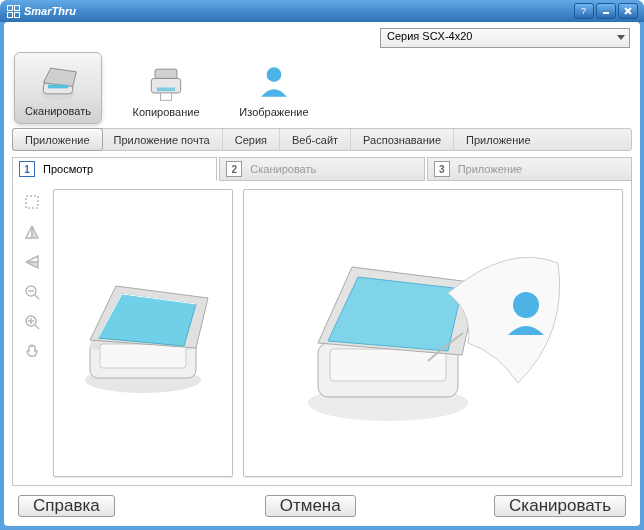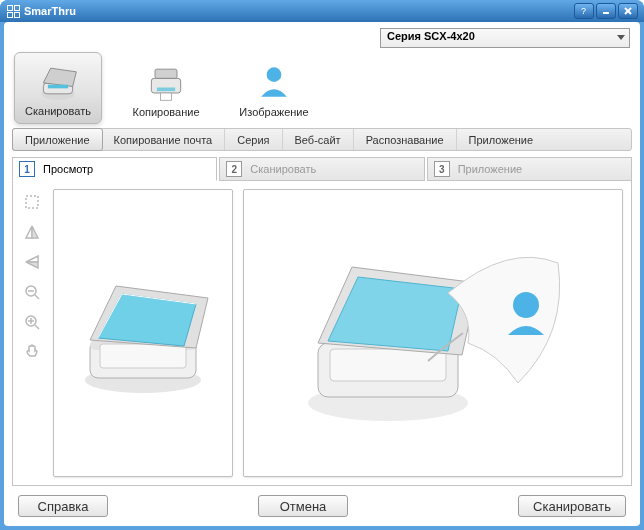--- a/index.html
+++ b/index.html
@@ -13,21 +13,21 @@
   }
   .titlebar {
     height: 22px;
     background: linear-gradient(to bottom, #61A8E6 0%, #2C72B5 100%);
     display: flex; align-items: center;
     padding: 0 6px;
     color: #fff; font-size: 11px;
   }
   .titlebar .appicon { width: 14px; height: 14px; margin-right: 4px; display:flex; flex-wrap:wrap;}
   .appicon span{width:6px;height:6px;border:1px solid #fff;margin:0.5px;}
-  .titlebar .title { flex: 1; font-weight: bold; }
+  .titlebar .title { flex: 1; font-weight: bold; font-style: italic; }
   .winbtns { display:flex; gap:2px; }
   .winbtn {
     width: 20px; height: 16px;
     background: linear-gradient(to bottom,#6fb4f0,#2b6bb0);
     border:1px solid #1b5a9b; border-radius:3px;
     display:flex;align-items:center;justify-content:center;
     color:#fff; font-size:10px; cursor:pointer;
   }
   .client {
     position:absolute; top:22px; left:4px; right:4px; bottom:4px;
@@ -37,21 +37,20 @@
   .topbar {
     display:flex; justify-content:flex-end;
     padding:6px 10px 0 10px;
   }
   .device-select {
     width: 250px; height:20px;
     border:1px solid #9a9a9a;
     background:linear-gradient(to bottom,#f9f9f9,#ececec);
     font-size:11px; padding:1px 18px 1px 6px;
     position:relative;
-    font-weight:bold;
   }
   .device-select::after{
     content:''; position:absolute; right:4px; top:6px;
     border-left:4px solid transparent;border-right:4px solid transparent;border-top:5px solid #555;
   }
   .mainbtns {
     display:flex; gap:20px; padding: 4px 10px 0 10px; align-items:flex-end;
   }
   .mainbtn {
     width:88px; text-align:center; font-size:11px; color:#333;
@@ -116,21 +115,21 @@
     box-shadow:0 1px 2px rgba(0,0,0,0.1);
     display:flex;align-items:center;justify-content:center;background:#fff;
     position:relative;
   }
   .footer {
     height:40px; display:flex; align-items:center; padding:0 14px;
     gap:10px;
   }
   .spacer{flex:1;}
   .btn {
-    min-width:90px; height:22px; font-size:13px; color:#333;
+    min-width:90px; height:22px; font-size:17px; color:#333;
     border:1px solid #9c9c9c; border-radius:3px;
     background:linear-gradient(to bottom,#fdfdfd,#e5e5e5);
     cursor:pointer; padding:0 14px;
   }
 </style>
 </head>
 <body>
 
 <div class="window">
   <div class="titlebar">
@@ -200,21 +199,21 @@
         </div>
         <div class="lbl">Изображение</div>
       </div>
     </div>
 
     <div class="subtabs">
       <div class="subtab active">
           <span>Приложение</span>
         </div>
       <div class="subtab">
-          <span>Копирование почта</span>
+          <span>Приложение почта</span>
         </div>
       <div class="subtab">
           <span>Серия</span>
         </div>
       <div class="subtab">
           <span>Веб-сайт</span>
         </div>
       <div class="subtab">
           <span>Распознавание</span>
         </div>

